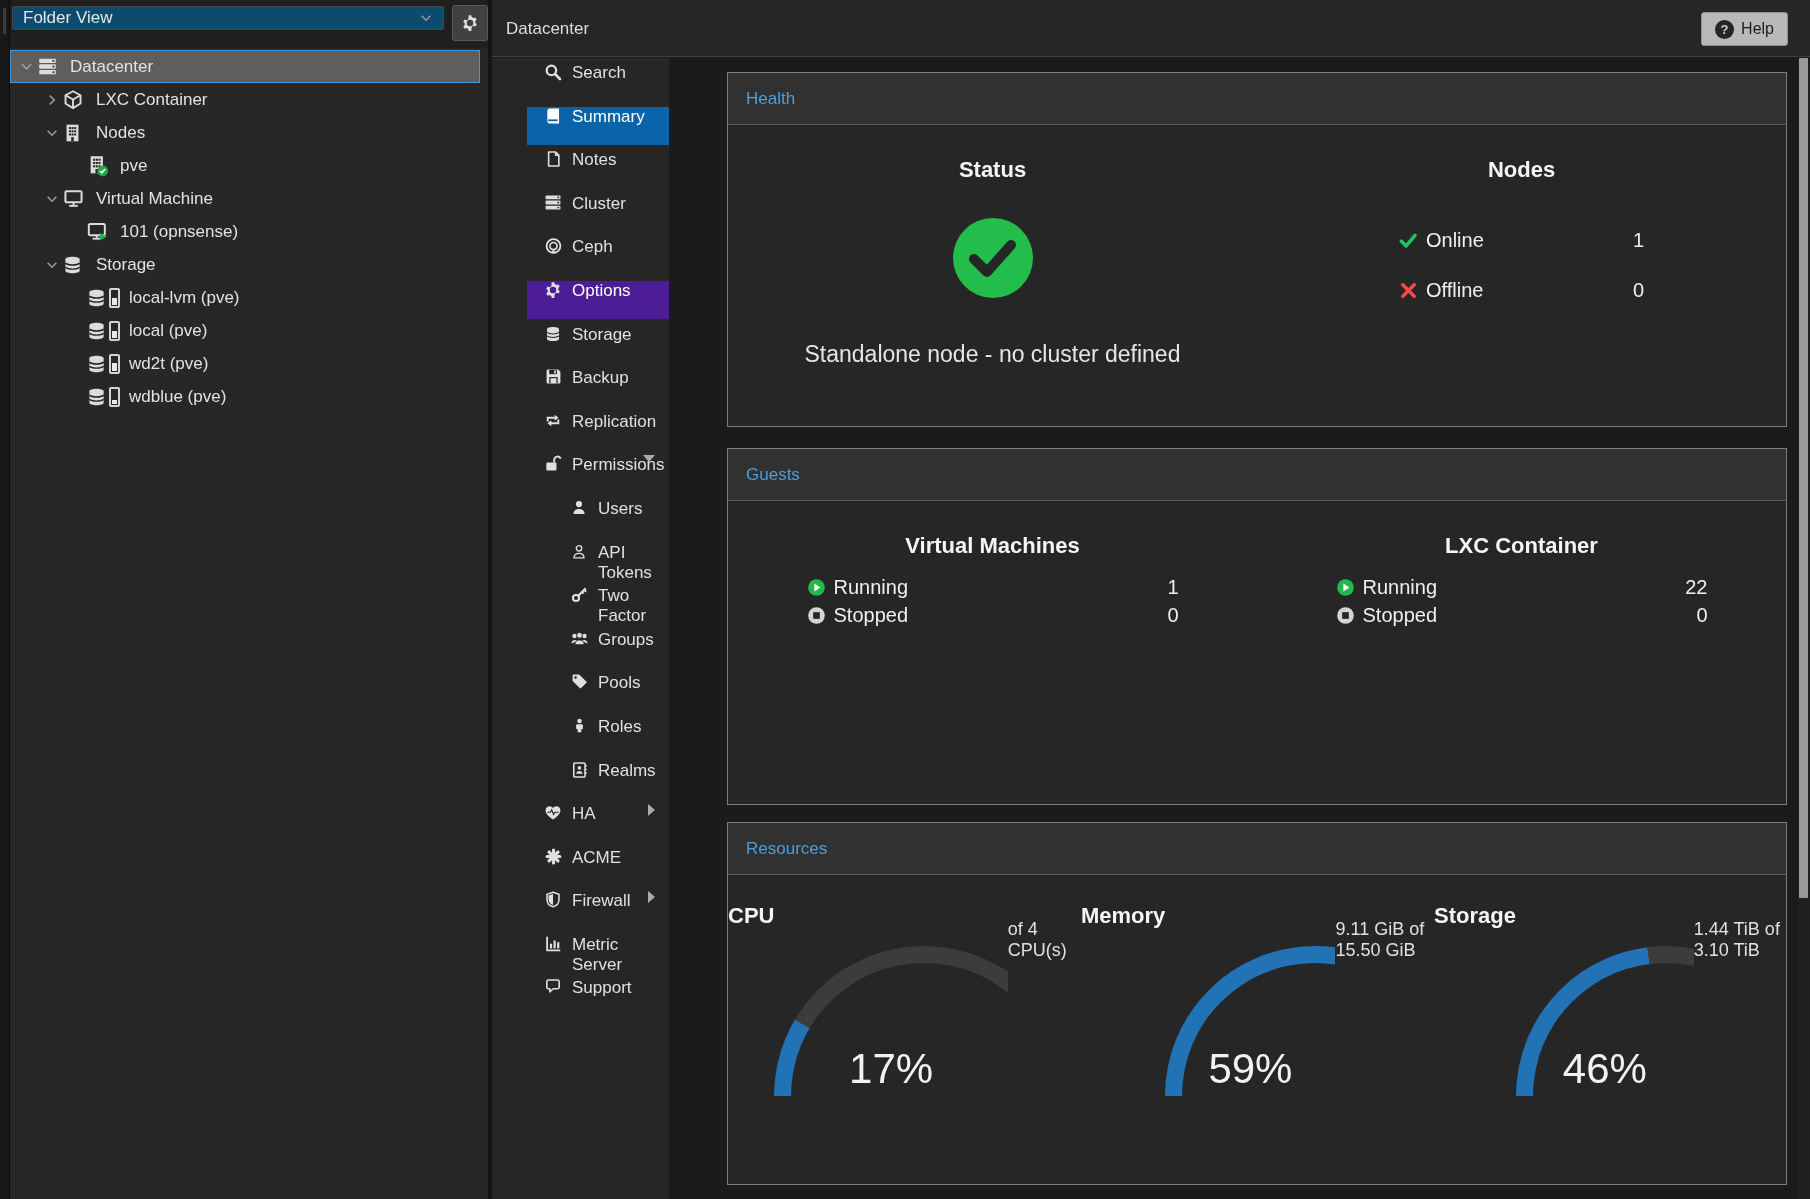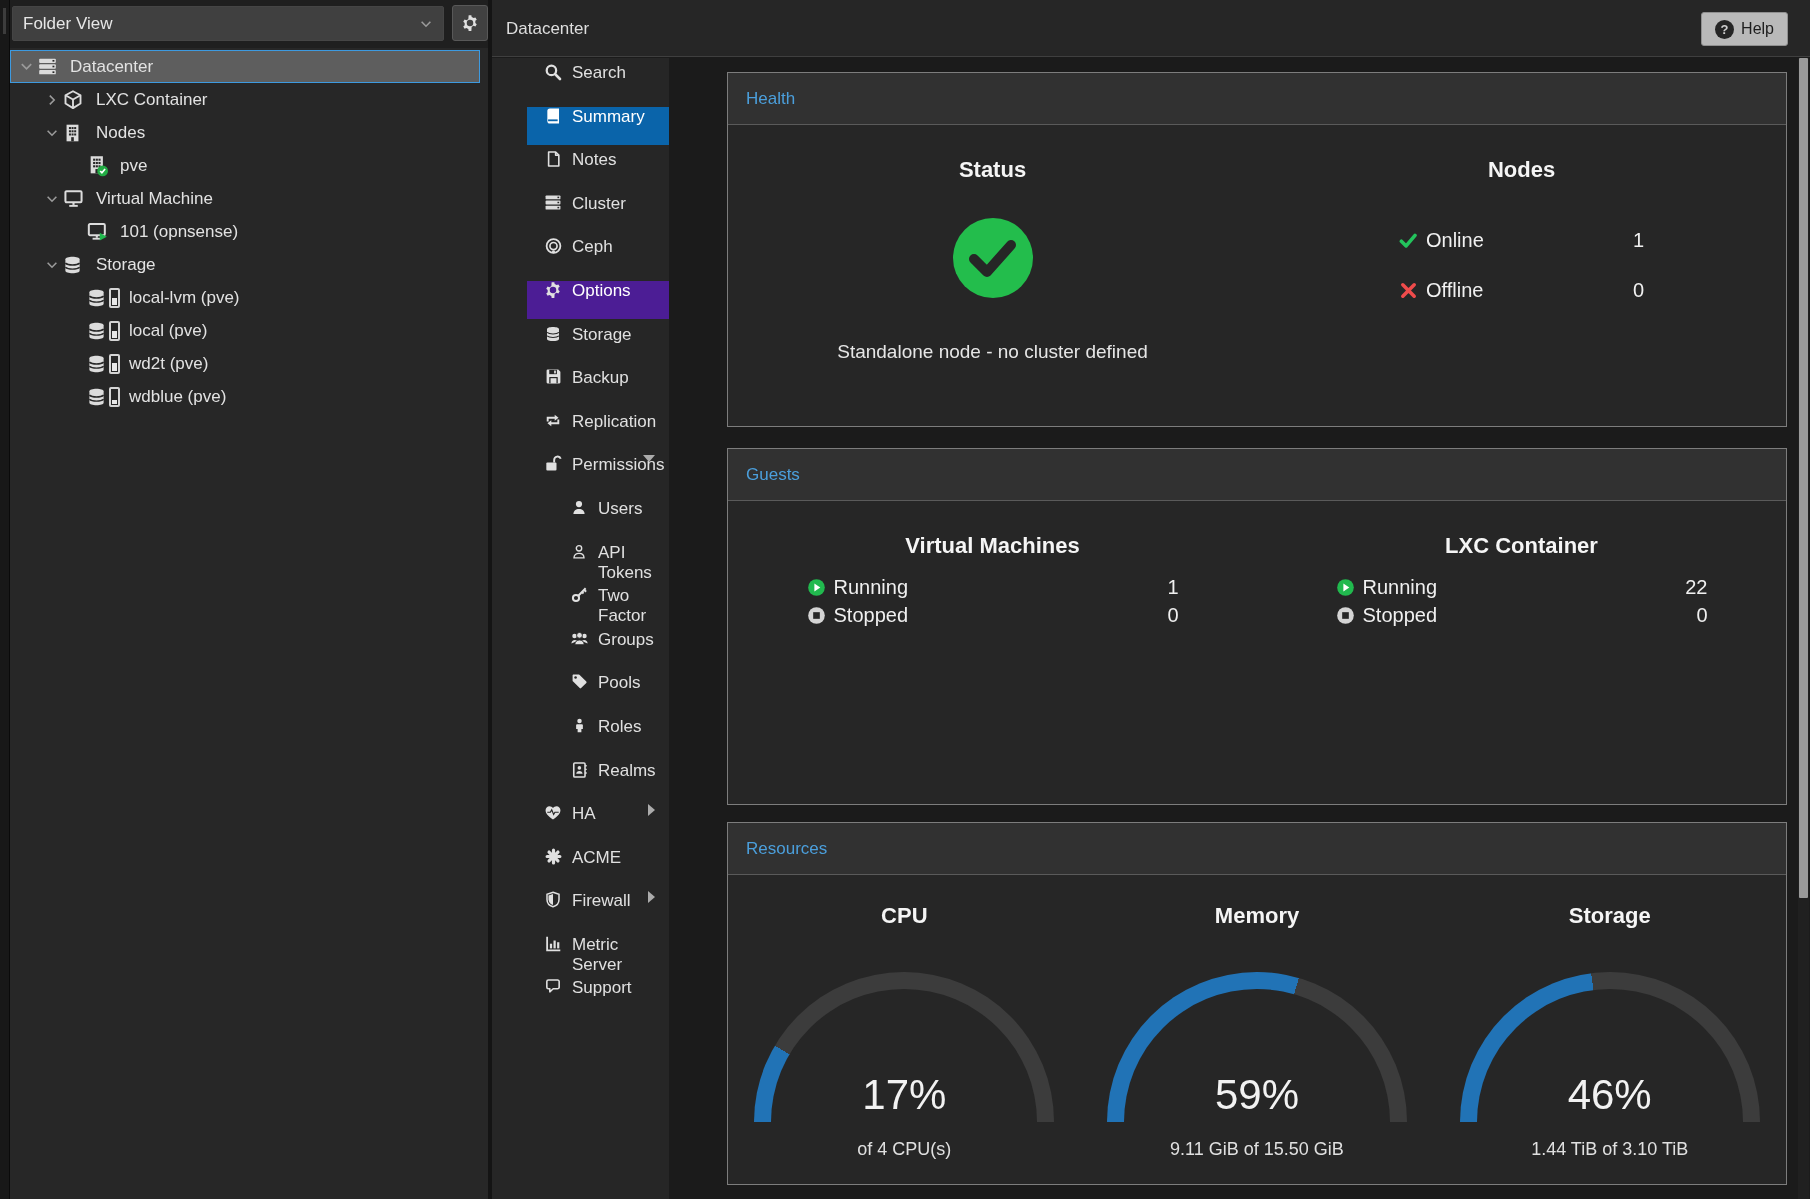--- a/index.html
+++ b/index.html
@@ -10,22 +10,22 @@
     color:#e2e2e2; -webkit-font-smoothing:antialiased;
   }
   svg { display:block; }
 
   
   .sidebar { position:absolute; left:0; top:0; width:488px; height:1199px; background:#272727; }
   .edge-strip { position:absolute; left:0; top:0; width:10px; height:1199px; background:#181818; border-right:1px solid #0a0a0a; }
   .edge-strip .grip { position:absolute; left:3px; top:8px; width:3px; height:26px; background:#3c3c3c; }
   .side-top { position:absolute; left:10px; top:0; width:478px; height:48px; background:#1f1f1f; }
   .view-select {
-    position:absolute; left:2px; top:6px; width:432px; height:35px;
-    background:#404040; border:1px solid #454545; border-radius:2px;
+    position:absolute; left:2px; top:6px; width:432px; height:24px;
+    background:#0c4a6e; border:1px solid #454545; border-radius:2px;
     display:flex; align-items:center; padding:0 10px; font-size:17px; color:#e6e6e6;
   }
   .view-select .vcaret { margin-left:auto; }
   .gear-btn {
     position:absolute; left:442px; top:5px; width:36px; height:36px;
     background:#414141; border:1px solid #585858; border-radius:3px;
     display:flex; align-items:center; justify-content:center;
   }
   .tree { position:absolute; left:10px; right:0; top:50px; }
   .trow { height:33px; display:flex; align-items:center; font-size:17px; color:#e2e2e2; border:1px solid transparent; margin-right:8px; }
@@ -70,31 +70,31 @@
   .panel-h { height:52px; background:#313131; border-bottom:1px solid #5a5a5a;
     display:flex; align-items:center; padding-left:18px; font-size:17px; color:#4b9fdc; }
   .p-health { top:14px; height:355px; }
   .p-guests { top:390px; height:357px; }
   .p-resources { top:764px; height:363px; }
   .pbody { display:flex; }
   .half { width:529px; display:flex; flex-direction:column; align-items:center; }
   .sec-head { font-size:22px; font-weight:bold; color:#f5f5f5; }
   .p-health .half, .p-guests .half { padding-top:32px; }
   .okcirc { margin-top:32px; }
-  .standalone { margin-top:40px; font-size:19px; color:#e6e6e6; }
+  .standalone { margin-top:40px; font-size:23px; color:#e6e6e6; }
   .kv { display:flex; align-items:center; width:245px; font-size:20px; color:#f0f0f0; }
   .kv .kicon { margin-right:8px; display:flex; }
   .kv .kval { margin-left:auto; }
   .nodes-rows { margin-top:46px; display:flex; flex-direction:column; gap:27px; align-self:auto;align-items:flex-end; }
   .guest-rows { margin-top:17px; display:flex; flex-direction:column; gap:5px; }
   .guest-rows .kv { width:372px; }
 
   
   .gaugerow { display:flex; }
-  .gcol { width:353px; display:flex; flex-direction:column; align-items:center; padding-top:28px; }
+  .gcol { width:353px; display:flex; flex-direction:row; padding-top:28px; }
   .gauge { position:relative; width:300px; height:151px; overflow:hidden; margin-top:43px; }
   .gauge .ring { position:absolute; left:0; top:0; width:300px; height:300px; border-radius:50%;
     background:conic-gradient(from 270deg, #2173b6 0 var(--deg), #3c3c3c var(--deg) 180deg, transparent 180deg 360deg); }
   .gauge .hole { position:absolute; left:17px; top:17px; width:266px; height:266px; border-radius:50%; background:#262626; }
   .gauge .pct { position:absolute; left:0; right:0; bottom:4px; text-align:center; font-size:42px; color:#f2f2f2; }
   .gsub { margin-top:16px; font-size:18px; color:#e0e0e0; }
 
   
   .sbar { position:absolute; right:1px; top:0; bottom:0; width:11px; background:#202020; }
   .sbar .thumb { position:absolute; left:1px; width:9px; top:0; height:840px; background:#9a9a9a; border-radius:1px; }

